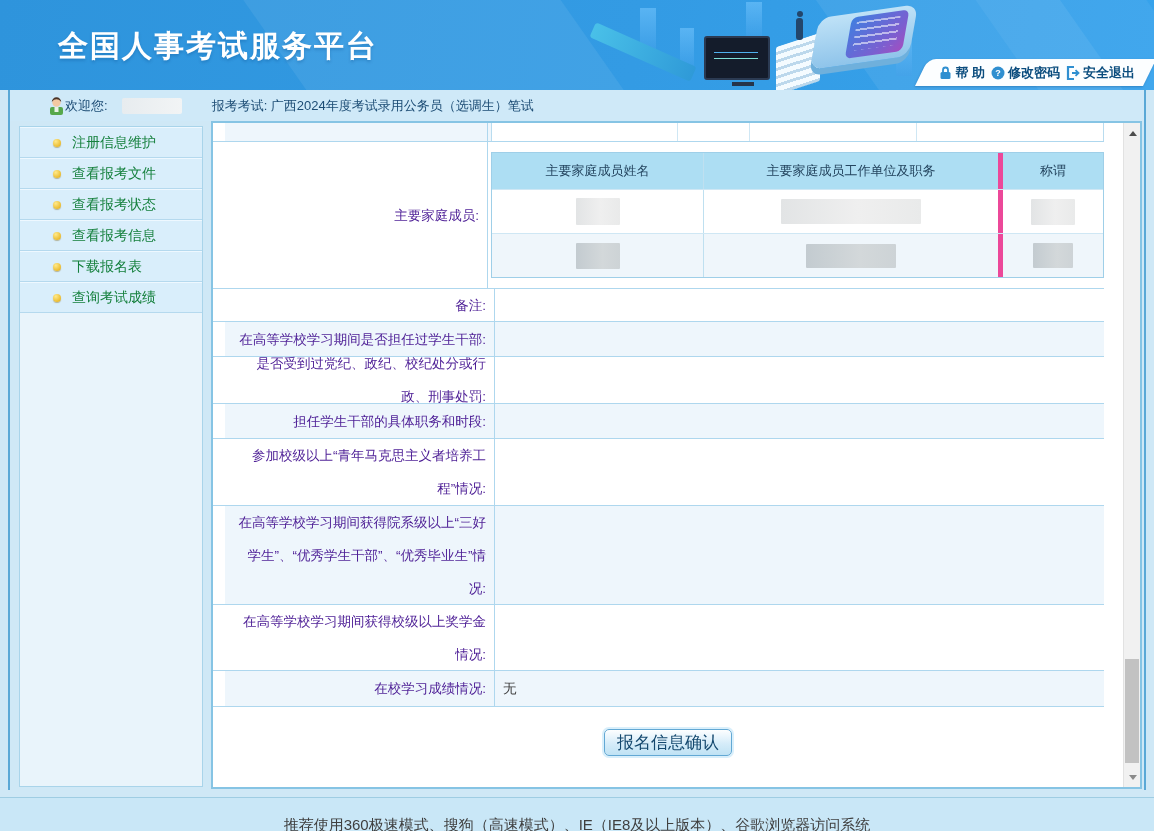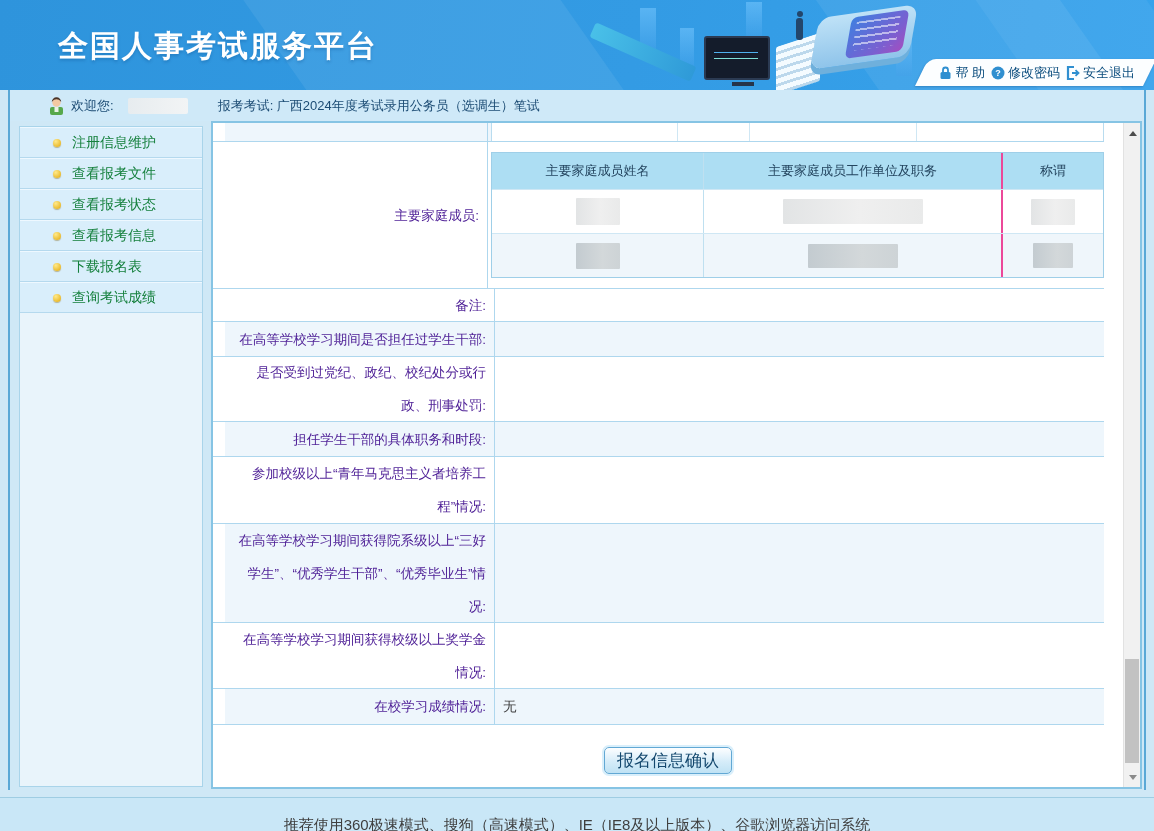--- a/index.html
+++ b/index.html
@@ -54,32 +54,32 @@
   .figure { position:absolute; left:196px; top:18px; width:7px; height:22px; background:#23466b; border-radius:3px; }
   .figure:before { content:""; position:absolute; left:1px; top:-7px; width:6px; height:6px; border-radius:50%; background:#23466b; }
 
   
   .ql { position:absolute; top:59px; right:13px; height:27px; z-index:5; }
   .ql-bg { position:absolute; left:-6px; top:0; right:-2px; bottom:0; background:#fcfeff;
            transform:skewX(-26deg); transform-origin:left bottom; border-radius:8px 2px 0 0;
            box-shadow:0 1px 2px rgba(0,40,90,0.25); }
   .ql-row { position:relative; display:flex; align-items:center; gap:6px; height:27px; padding:0 6px 0 18px; }
   .ql-item { display:flex; align-items:center; gap:3px; cursor:pointer; }
-  .ql-item span.lbl { font-size:13px; font-weight:normal; color:#0b4d7e; }
+  .ql-item span.lbl { font-size:13px; font-weight:bold; color:#0b4d7e; }
   .icon-svg { display:block; }
 
   
   .wrapper-edges { position:absolute; left:8px; top:90px; width:1138px; height:700px;
                    border-left:2px solid #5aa8d6; border-right:2px solid #5aa8d6; }
 
   
   .welcome { position:absolute; left:10px; top:90px; width:1134px; height:31px;
              background:#cfe9f8; display:flex; align-items:center; }
   .welcome .avatar { margin-left:38px; }
-  .welcome .greet { margin-left:6px; font-size:13px; color:#1c4c74; }
+  .welcome .greet { font-size:13px; color:#1c4c74; }
   .blur-name { width:60px; height:16px; margin-left:14px; border-radius:2px;
                background:linear-gradient(90deg,#e7ecef,#f2f4f5); }
   .welcome .exam { margin-left:30px; font-size:13px; color:#1c4c74; }
 
   
   .sidebar { position:absolute; left:19px; top:126px; width:184px; height:661px;
              background:#e9f4fb; border:1px solid #a9d4ea; }
   .nav-head { height:28px; background:#2aa3de; display:flex; align-items:center; justify-content:center;
               gap:7px; cursor:pointer; }
   .nav-head .lbl { color:#fff; font-size:14px; font-weight:bold; letter-spacing:1px; }
@@ -114,21 +114,21 @@
           background:#fff; border-left:1px solid #b9dcef; border-right:1px solid #b9dcef; }
   .frag i { position:absolute; top:0; bottom:0; width:1px; background:#cfe7f4; }
 
   
   .fam { margin-left:3px; width:613px; border:1px solid #9fcfe8; font-size:13px; }
   .fam-row { display:flex; }
   .fam-head { background:#addef3; height:36px; }
   .fam-head .c { display:flex; align-items:center; justify-content:center; color:#24455f; }
   .fam-data { height:44px; background:#fff; border-top:1px solid #cfe7f4; }
   .fam-data.alt { background:#eff6fb; }
-  .c1 { width:211px; } .c2 { width:300px; border-left:1px solid #bfe0f0; border-right:2px solid #ec4899; } .c3 { flex:1; }
+  .c1 { width:211px; } .c2 { width:300px; border-left:1px solid #bfe0f0; border-right:5px solid #ec4899; } .c3 { flex:1; }
   .fam-data .c { display:flex; align-items:center; justify-content:center; }
   .blur { border-radius:1px; background:linear-gradient(90deg,#e2e4e5,#efefef 55%,#e9eaea); }
   .blur.dark { background:linear-gradient(90deg,#c3cbd0,#d3d8da 60%,#cdd3d6); }
 
   
   .btn-row { display:flex; justify-content:center; padding-top:22px; }
   .confirm-btn { min-width:99px; height:27px; padding:0 12px; font-size:17px; color:#14486e;
                  background:linear-gradient(180deg,#fdfeff,#d5ecf9 55%,#bfe2f4);
                  border:1px solid #62a8d4; border-radius:5px; cursor:pointer;
                  box-shadow:0 0 0 2px #d9effb; font-family:inherit; }
@@ -295,21 +295,21 @@
       <div class="trow r-white" style="height:33px">
         <div class="tlabel">备注:</div>
         <div class="tvalue"></div>
       </div>
 
       <div class="trow r-light" style="height:35px">
         <div class="tlabel">在高等学校学习期间是否担任过学生干部:</div>
         <div class="tvalue"></div>
       </div>
 
-      <div class="trow r-white" style="height:65px">
+      <div class="trow r-white" style="height:47px">
         <div class="tlabel">是否受到过党纪、政纪、校纪处分或行政、刑事处罚:</div>
         <div class="tvalue"></div>
       </div>
 
       <div class="trow r-light" style="height:35px">
         <div class="tlabel">担任学生干部的具体职务和时段:</div>
         <div class="tvalue"></div>
       </div>
 
       <div class="trow r-white" style="height:67px">

